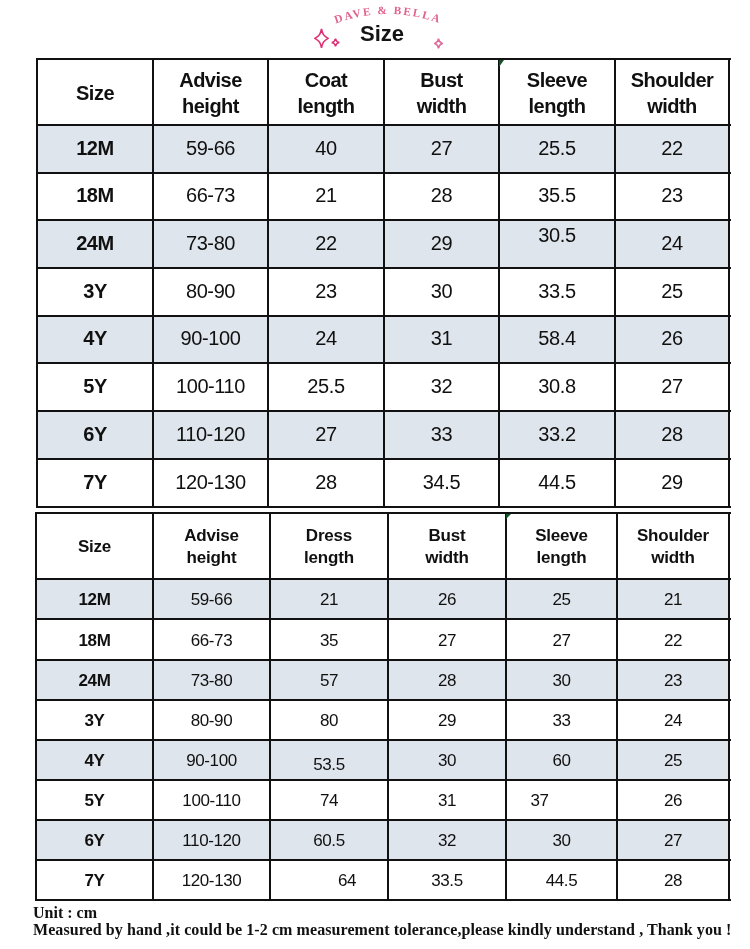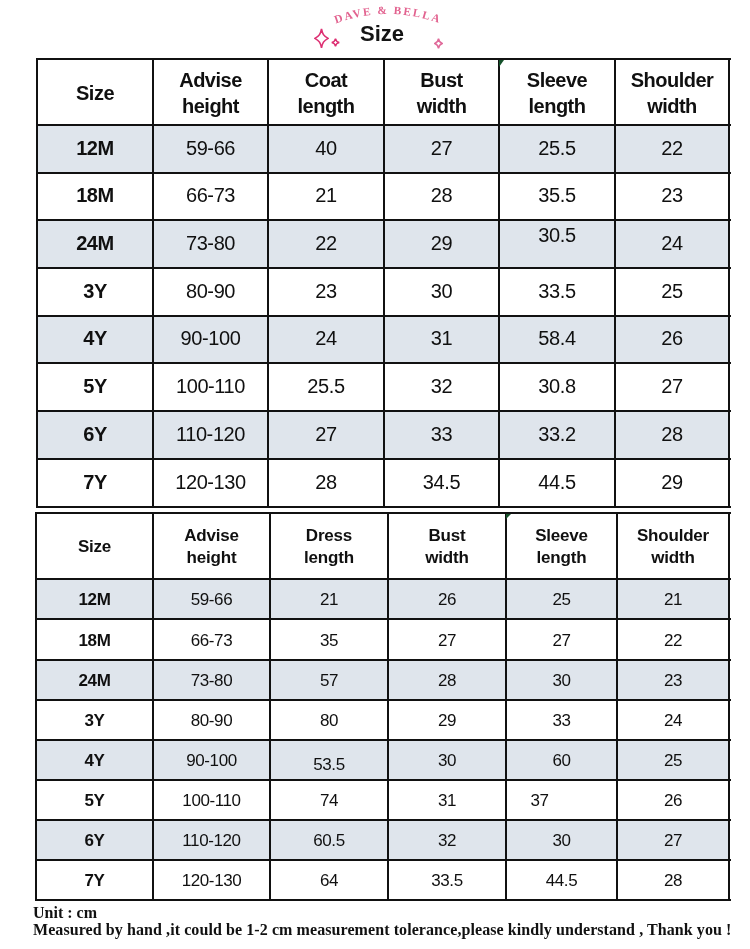--- a/index.html
+++ b/index.html
@@ -285,21 +285,21 @@
       <div class="cell datacell" style="left:484px;top:780px;width:111px;height:40px;">37</div>
       <div class="cell datacell" style="left:617px;top:780px;width:112px;height:40px;">26</div>
       <div class="cell datacell sz" style="left:36px;top:820px;width:117px;height:40px;">6Y</div>
       <div class="cell datacell" style="left:153px;top:820px;width:117px;height:40px;">110-120</div>
       <div class="cell datacell" style="left:270px;top:820px;width:118px;height:40px;">60.5</div>
       <div class="cell datacell" style="left:388px;top:820px;width:118px;height:40px;">32</div>
       <div class="cell datacell" style="left:506px;top:820px;width:111px;height:40px;">30</div>
       <div class="cell datacell" style="left:617px;top:820px;width:112px;height:40px;">27</div>
       <div class="cell datacell sz" style="left:36px;top:860px;width:117px;height:40px;">7Y</div>
       <div class="cell datacell" style="left:153px;top:860px;width:117px;height:40px;">120-130</div>
-      <div class="cell datacell" style="left:270px;top:860px;width:118px;height:40px;">64</div>
+      <div class="cell datacell" style="left:288px;top:860px;width:118px;height:40px;">64</div>
       <div class="cell datacell" style="left:388px;top:860px;width:118px;height:40px;">33.5</div>
       <div class="cell datacell" style="left:506px;top:860px;width:111px;height:40px;">44.5</div>
       <div class="cell datacell" style="left:617px;top:860px;width:112px;height:40px;">28</div>
       <svg class="artifact" style="position:absolute;left:506px;top:514px;" width="5" height="5" viewBox="0 0 5 5">
         <path d="M 0 0 L 5 0 L 0 5 Z" fill="#14512a"></path>
       </svg>
     </div>
 
   <div class="footer">
     <div class="f1">Unit : cm</div>

